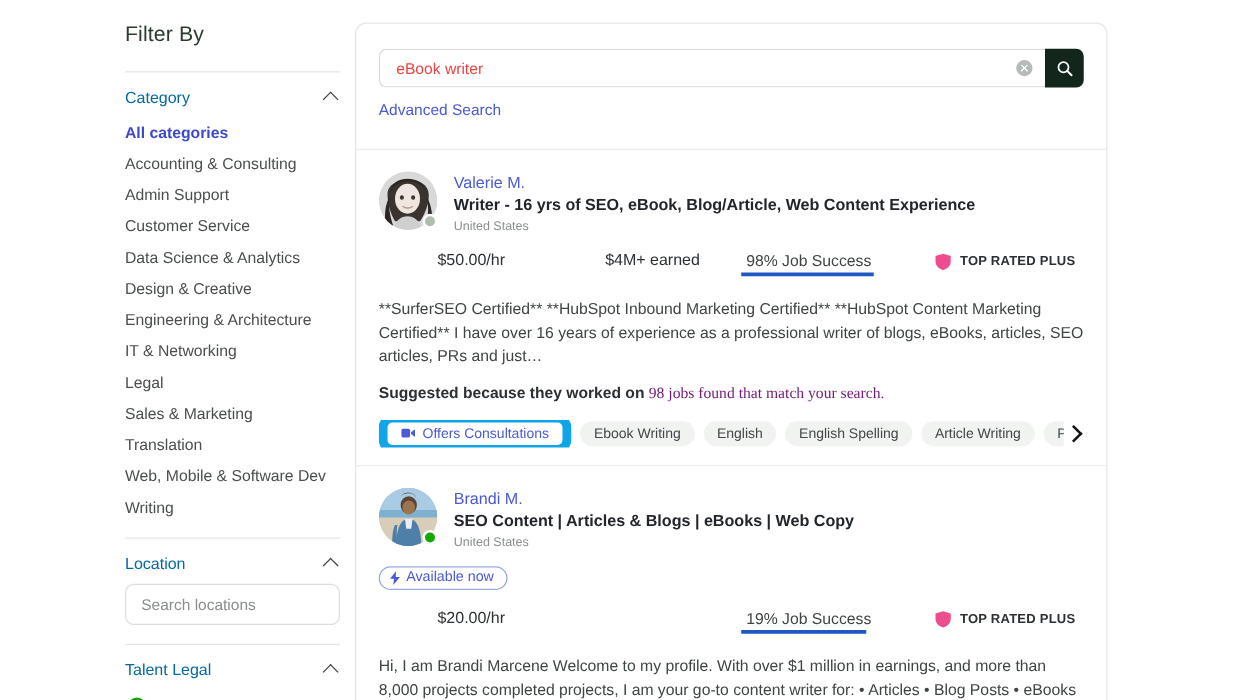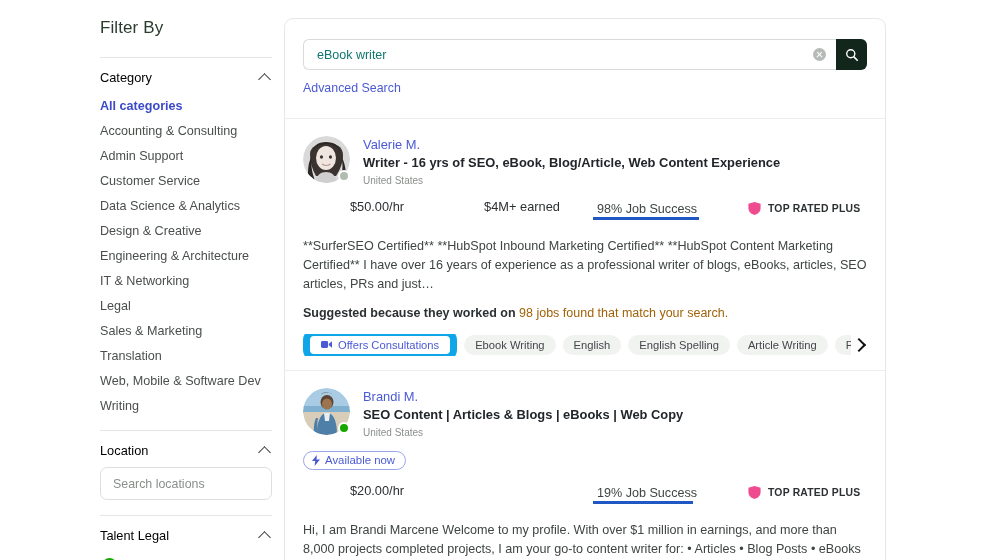--- a/index.html
+++ b/index.html
@@ -24,21 +24,21 @@
     letter-spacing: .1px;
     margin-bottom: 19px;
   }
   .divider { height: 1px; background: #e4e6e4; width: 172px; }
   .section-head {
     display: flex; align-items: center; justify-content: space-between;
     width: 172px;
     padding: 12px 0 9px 0;
   }
   .section-head .label {
-    font-size: 12.8px; color: #000000; font-weight: 400;
+    font-size: 12.8px; color: #0369a1; font-weight: 400;
   }
   .chevron-up {
     width: 13px; height: 13px; position: relative; flex: 0 0 13px;
   }
   .chevron-up::before {
     content: ""; position: absolute; left: 1px; top: 4px;
     width: 8px; height: 8px;
     border-left: 1.6px solid #3c3f3d;
     border-top: 1.6px solid #3c3f3d;
     transform: rotate(45deg);
@@ -95,21 +95,21 @@
     height: 31px;
     border: 1px solid #d8dbd8;
     border-right: none;
     border-radius: 6px 0 0 6px;
     display: flex; align-items: center;
     padding: 0 8px 0 13px;
     background: #fff;
   }
   .search-field input {
     border: none; outline: none; flex: 1;
-    font-size: 12.5px; color: #0f766e;
+    font-size: 12.5px; color: #ef4444;
     font-family: "Liberation Sans", sans-serif;
     background: transparent;
   }
   .clear-icon {
     width: 13px; height: 13px; border-radius: 50%;
     background: #b7bbb7; position: relative; flex: 0 0 13px;
     margin-right: 2px; cursor: pointer;
   }
   .clear-icon::before, .clear-icon::after {
     content: ""; position: absolute; left: 3px; top: 6px;
@@ -185,21 +185,21 @@
     position: absolute; left: 444px; top: 2px;
   }
   .trp .lab { font-size: 10.4px; font-weight: bold; color: #2c3032; letter-spacing: .2px; }
 
   .desc {
     font-size: 12.6px; color: #3e4542; line-height: 1.52;
     margin-top: 12px;
   }
   .suggest { font-size: 12.5px; color: #2c3032; margin-top: 11px; }
   .suggest b { font-weight: bold; }
-  .suggest a { color: #a16207; text-decoration: none; cursor: pointer; }
+  .suggest a { color: #701a75; text-decoration: none; cursor: pointer; font-family: Liberation Serif, serif; }
 
   .tags-row {
     display: flex; align-items: center; gap: 7px;
     margin-top: 14px; position: relative;
     overflow: hidden; width: 566px; height: 22px;
   }
   .tag {
     background: #f1f3f1; border-radius: 11px;
     padding: 4px 11px;
     font-size: 11.2px; color: #42474a;

